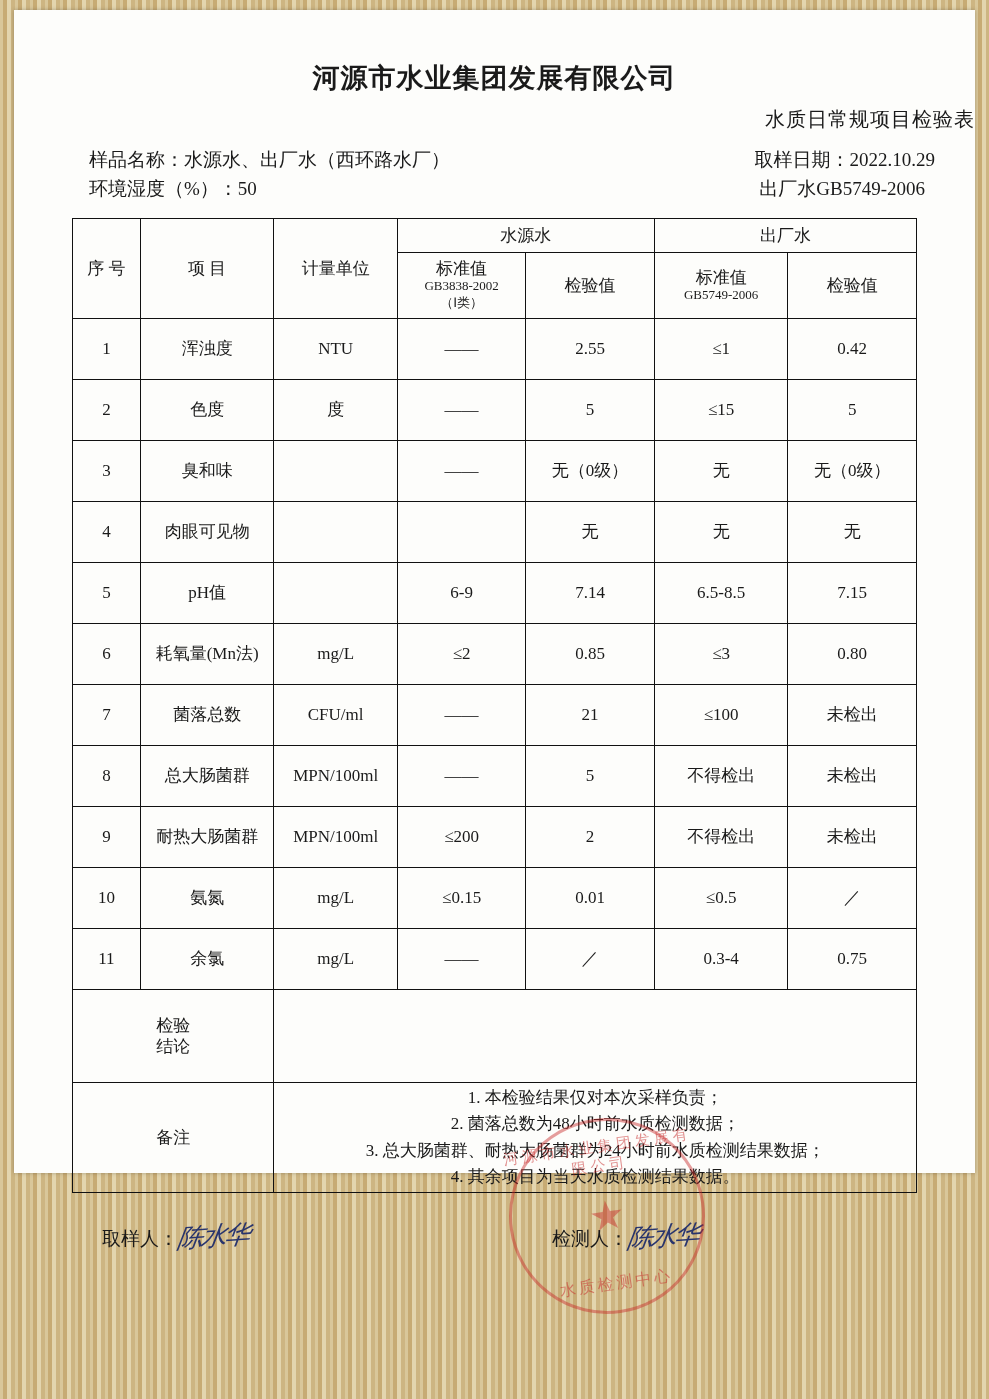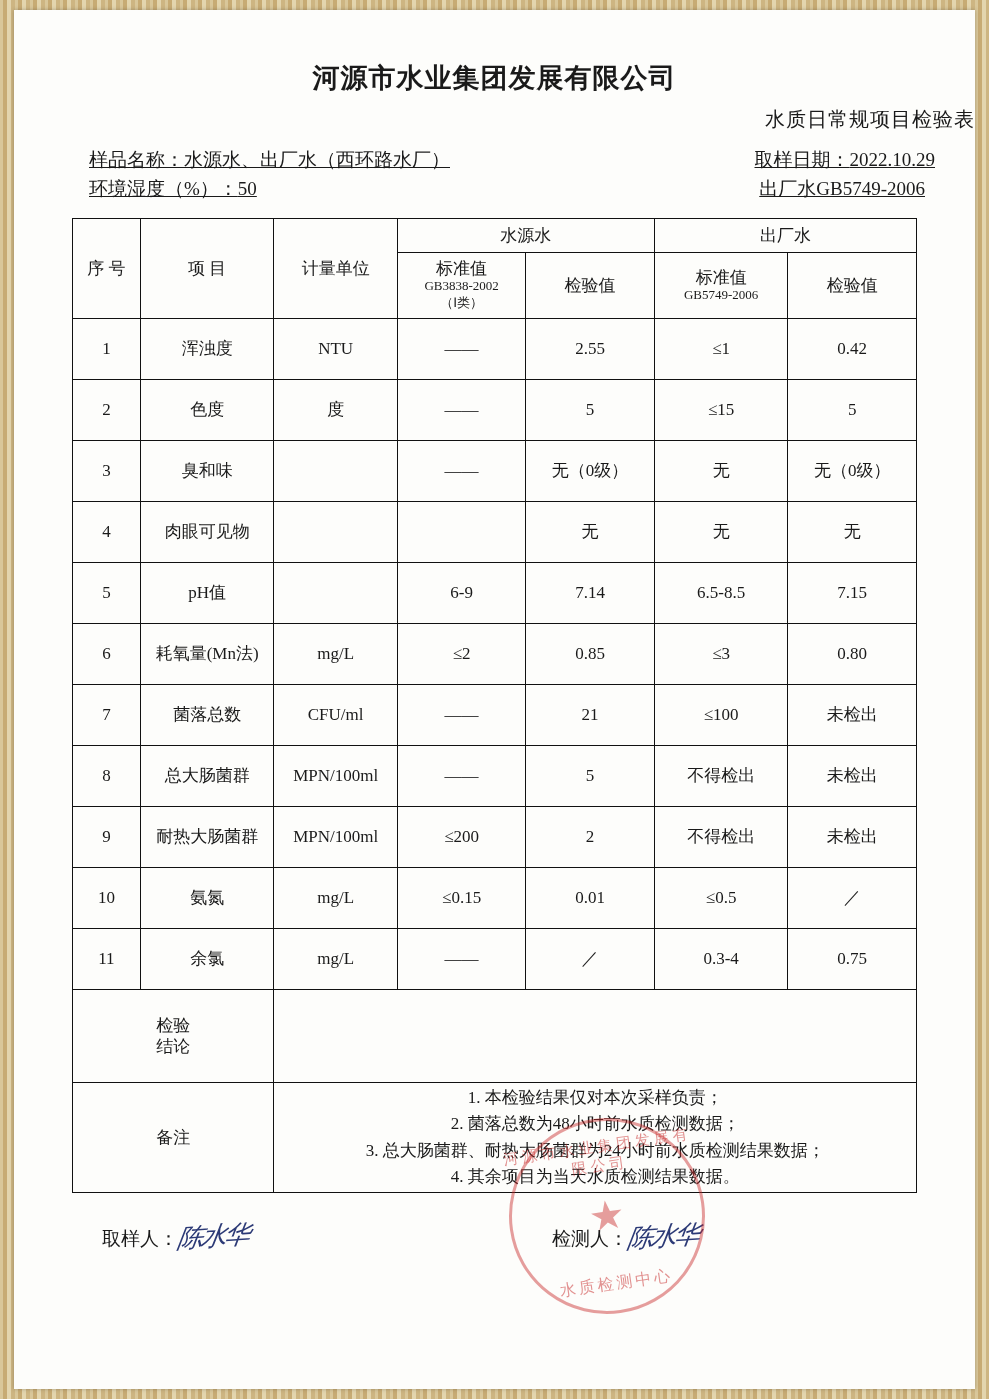--- a/index.html
+++ b/index.html
@@ -25,21 +25,21 @@
         #c7ab74 3px, #c7ab74 7px,
         #e3d5ae 7px, #e3d5ae 11px,
         #cdb582 11px, #cdb582 15px),
       #d2bc8c;
   }
   .paper {
     position: absolute;
     left: 14px;
     top: 10px;
     width: 961px;
-    height: 1379px;
+    height: 1163px;
     background: #fdfdfb;
     box-shadow: 0 0 4px rgba(0,0,0,0.25);
   }
   .sheet {
     position: absolute;
     left: 0; top: 0;
     width: 961px;
     height: 1379px;
     padding: 0;
   }
@@ -55,21 +55,20 @@
     font-size: 20px;
     margin-top: 10px;
     letter-spacing: 1px;
   }
   .meta {
     margin-top: 12px;
     padding: 0 40px 0 75px;
     font-size: 19px;
     line-height: 1.55;
     position: relative;
-    text-decoration: underline;
   }
   .meta-row {
     display: flex;
     justify-content: space-between;
   }
   .meta-left { white-space: nowrap; }
   .meta-right { white-space: nowrap; }
   .meta-right-indent { padding-left: 120px; }
   .meta-std-2 {
     text-align: left;

